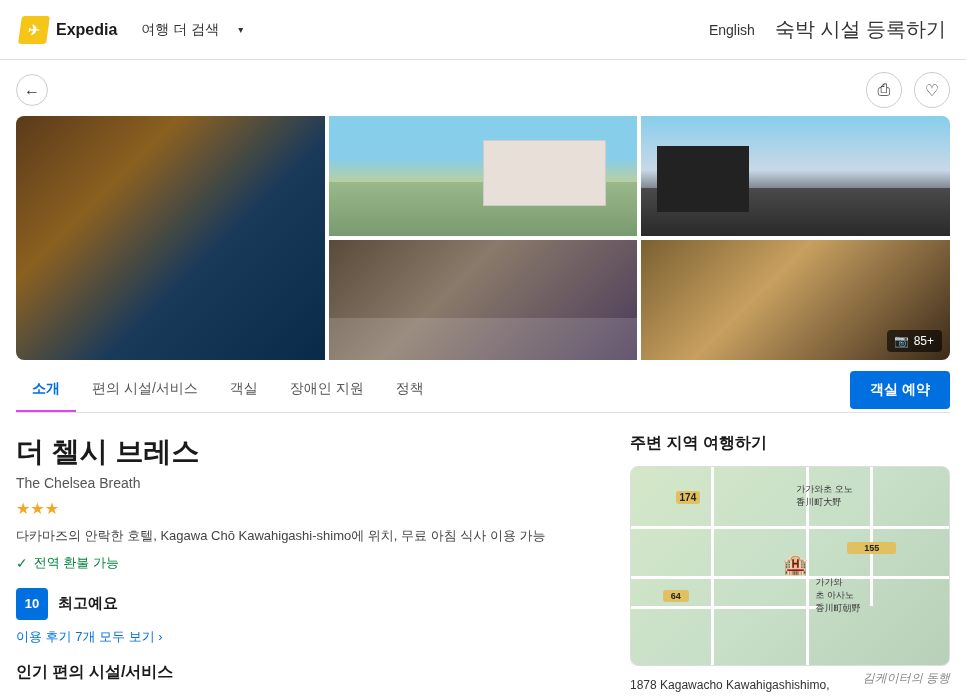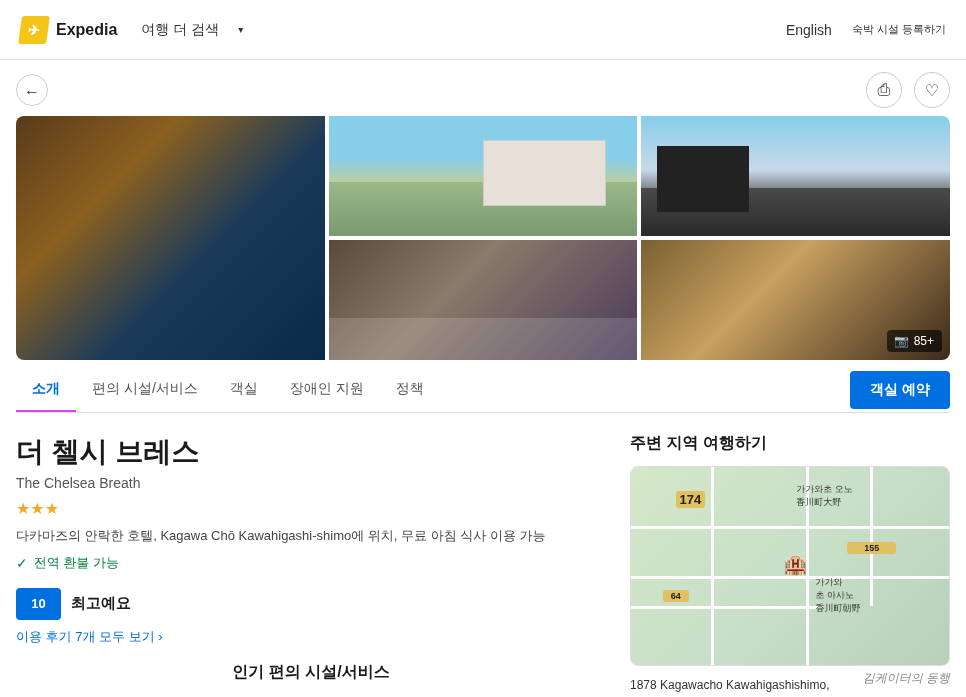--- a/index.html
+++ b/index.html
@@ -54,21 +54,21 @@
       display: flex;
       align-items: center;
       gap: 20px;
     }
     .lang-btn {
       font-size: 14px;
       color: #333;
       cursor: pointer;
     }
     .register-btn {
-      font-size: 11px;
+      font-size: 20px;
       color: #333;
       cursor: pointer;
     }
 
     
     .content {
       max-width: 966px;
       margin: 0 auto;
       padding: 0 16px;
     }
@@ -238,21 +238,21 @@
       display: flex;
       align-items: center;
       gap: 10px;
       margin-bottom: 8px;
     }
     .review-score {
       background: #0070e0;
       color: #fff;
       font-size: 13px;
       font-weight: 700;
-      width: 45px;
+      width: 32px;
       height: 32px;
       border-radius: 4px;
       display: flex;
       align-items: center;
       justify-content: center;
     }
     .review-text {
       font-size: 15px;
       font-weight: 700;
       color: #1a1a1a;
@@ -264,21 +264,20 @@
       margin-top: 4px;
       display: block;
       margin-bottom: 16px;
     }
 
     .amenities-title {
       font-size: 16px;
       font-weight: 700;
       color: #1a1a1a;
       margin-top: 8px;
-      text-align: center;
     }
     .nearby-title {
       font-size: 16px;
       font-weight: 700;
       color: #1a1a1a;
       margin-bottom: 12px;
     }
     .map-container {
       width: 100%;
       height: 200px;
@@ -429,21 +428,21 @@
       <div class="map-container">
         <div class="map-bg">
 
           <div class="map-road-h" style="top:30%;left:0;width:100%;"></div>
           <div class="map-road-h" style="top:55%;left:0;width:100%;"></div>
           <div class="map-road-h" style="top:70%;left:0;width:60%;"></div>
           <div class="map-road-v" style="left:25%;top:0;height:100%;"></div>
           <div class="map-road-v" style="left:55%;top:0;height:100%;"></div>
           <div class="map-road-v" style="left:75%;top:0;height:70%;"></div>
 
-          <div style="position:absolute;top:12%;left:14%;background:#e0c060;border-radius:3px;padding:1px 4px;font-size:13px;font-weight:bold;">174</div>
+          <div style="position:absolute;top:12%;left:14%;background:#e0c060;border-radius:3px;padding:1px 4px;font-size:10px;font-weight:bold;">174</div>
           <div style="position:absolute;top:62%;left:10%;background:#e0c060;border-radius:3px;padding:1px 8px;font-size:9px;font-weight:bold;">64</div>
           <div style="position:absolute;top:38%;left:68%;background:#e0c060;border-radius:3px;padding:1px 17px;font-size:9px;font-weight:bold;">155</div>
 
           <div class="map-label" style="top:8%;left:52%;">가가와초 오노<br>香川町大野</div>
           <div class="map-label" style="top:55%;left:58%;">가가와<br>초 아사노<br>香川町朝野</div>
 
           <div class="map-hotel-pin" style="position:absolute;top:43%;left:48%;font-size:20px;">🏨</div>
         </div>
       </div>
       <div class="map-address">

